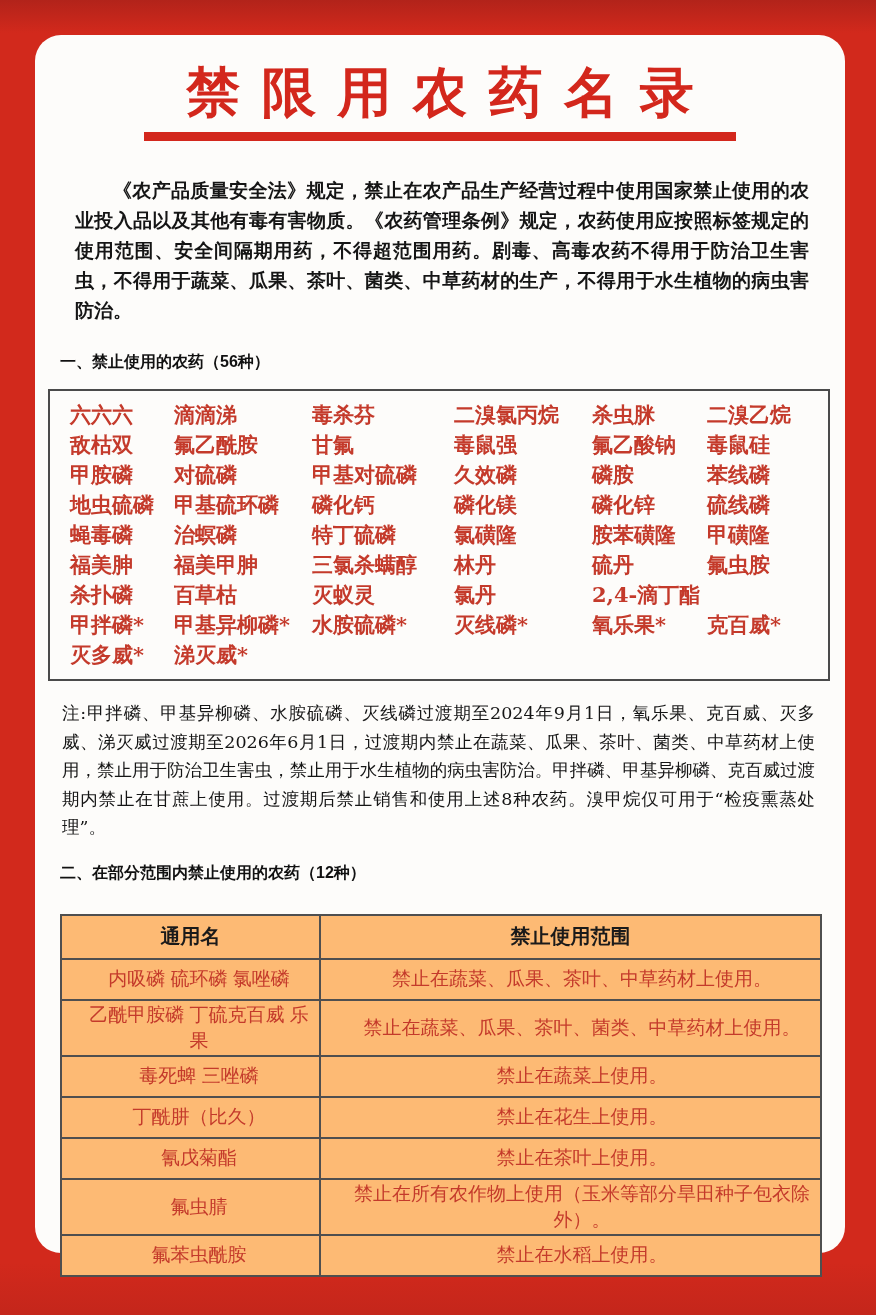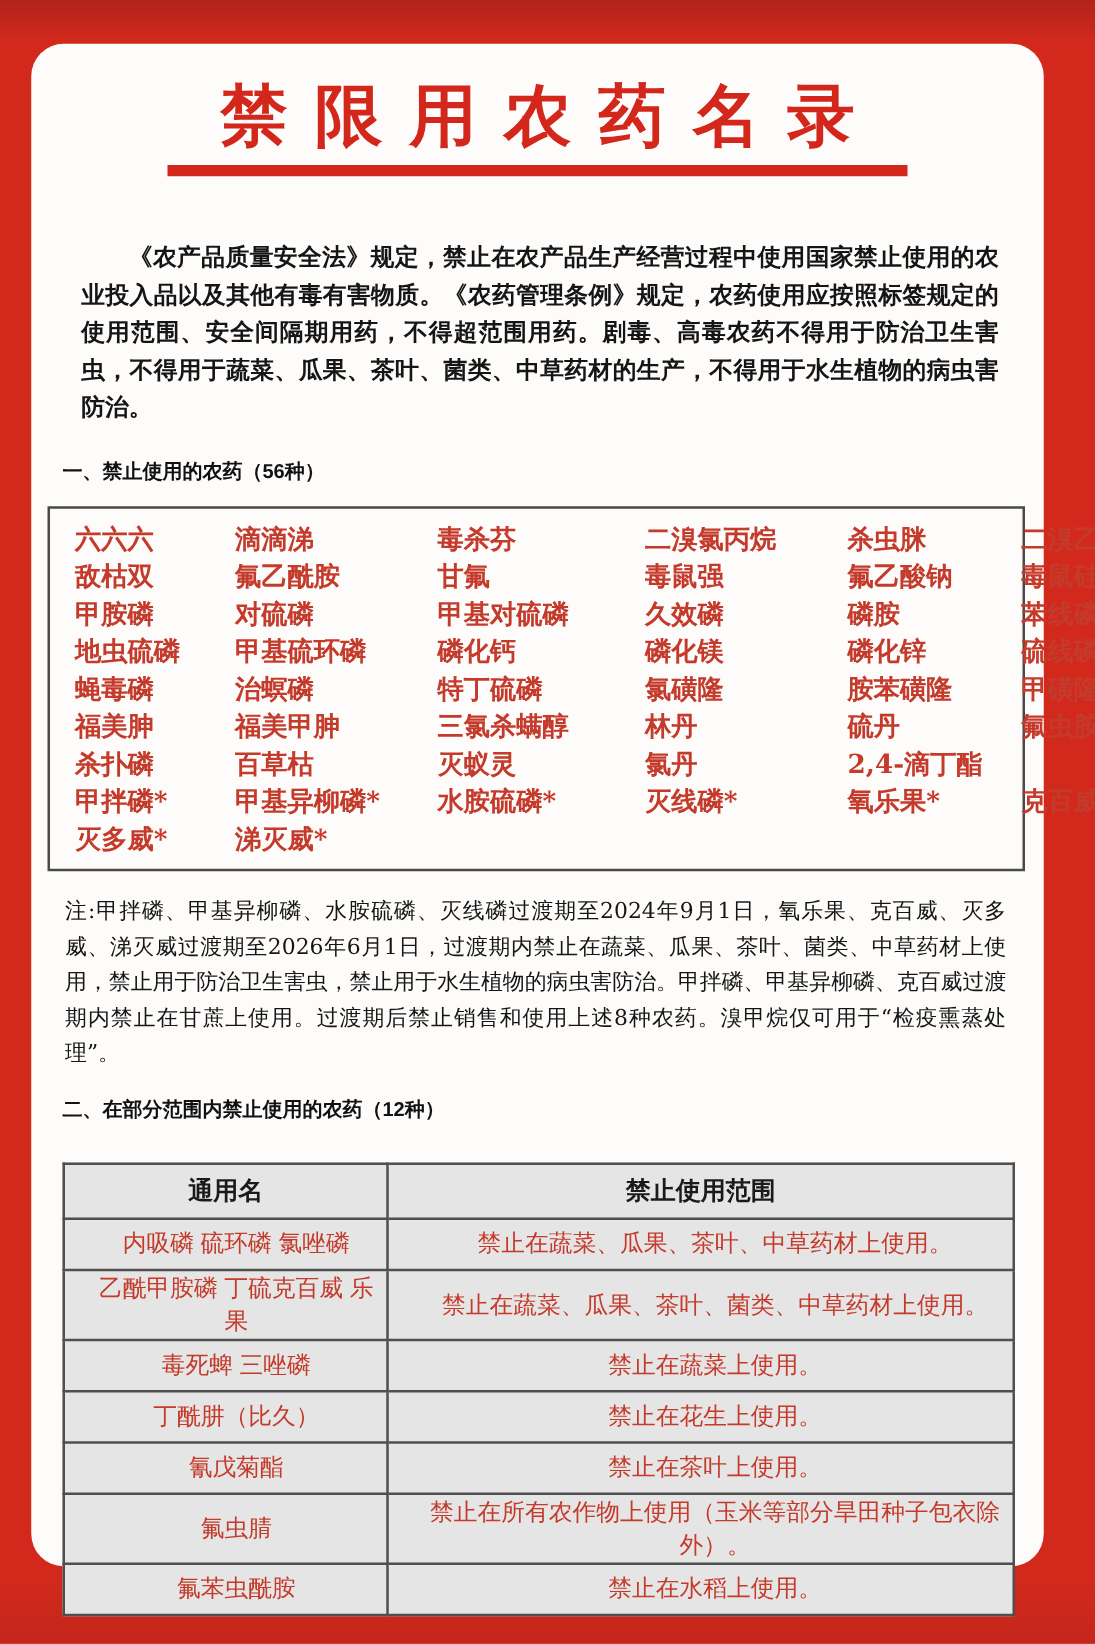--- a/index.html
+++ b/index.html
@@ -7,72 +7,72 @@
     width:876px;height:1315px;position:relative;
     font-family:"DejaVu Serif","Liberation Serif",serif;
     background:#d2291c;
     overflow:hidden;
   }
   .page{
     position:absolute;inset:0;
     background:linear-gradient(180deg,#b2231a 0%,#d2291c 2.5%,#d2291c 96%,#c4261b 100%);
   }
   .panel{
-    position:absolute;left:25px;top:35px;width:810px;height:1218px;
+    position:absolute;left:35px;top:35px;width:810px;height:1218px;
     background:#fdfcfa;border-radius:26px;
     box-sizing:border-box;
   }
   .title-block{padding-top:24px;text-align:center;}
   .title{
     font-size:54px;line-height:66px;font-weight:bold;
     color:#d3271c;letter-spacing:0.40em;text-indent:0.40em;
     font-family:"DejaVu Serif","Liberation Serif",serif;
   }
   .title-rule{
     width:592px;height:9px;background:#d3271c;margin:7px auto 0 auto;
   }
   .intro{
-    margin:50px 36px 0 40px;
+    margin:34px 36px 0 40px;
     font-size:19px;line-height:30px;
     color:#151515;font-weight:bold;
     text-align:justify;text-indent:2em;
   }
   .sec{
     margin:22px 25px 0 25px;
     font-size:16px;line-height:30px;font-weight:bold;color:#111;
     font-family:"Liberation Sans","DejaVu Sans",sans-serif;
   }
   .sec.s2{margin-top:16px;}
   .pbox{
     margin:12px 15px 0 13px;
     border:2px solid #4a4a4a;
     padding:9px 0 9px 20px;
     background:#fdfcfa;
   }
   .prow{
     display:grid;
     grid-template-columns:104px 138px 142px 138px 115px 1fr;
-    height:30px;line-height:30px;gap:24px;
+    height:30px;line-height:30px;
   }
   .pname{
     font-size:21px;font-weight:bold;color:#c43a2b;
     white-space:nowrap;overflow:visible;
   }
   .pname.span2{grid-column:span 2;}
   .pname.span4{grid-column:span 4;}
   .note{
     margin:18px 30px 16px 27px;
     font-size:17.5px;line-height:28.5px;color:#151515;
     text-align:justify;
   }
   table.rtable{
     margin:26px 25px 0 25px;
     border-collapse:collapse;
     width:762px;
-    background:#e5e5e5;
+    background:#fdba74;
     font-family:"Liberation Sans","DejaVu Sans",sans-serif;
   }
   table.rtable,table.rtable th,table.rtable td{border:2px solid #4f4f4f;}
   table.rtable th{
     height:44px;box-sizing:border-box;
     font-size:20px;font-weight:bold;color:#1a1a1a;text-align:center;
   }
   table.rtable td{
     height:41px;box-sizing:border-box;
     font-size:19px;font-weight:normal;color:#c43a2b;text-align:center;

